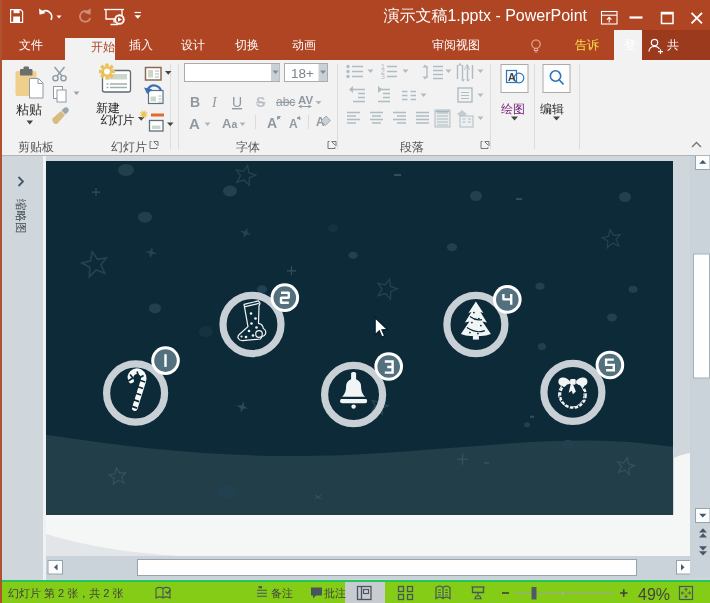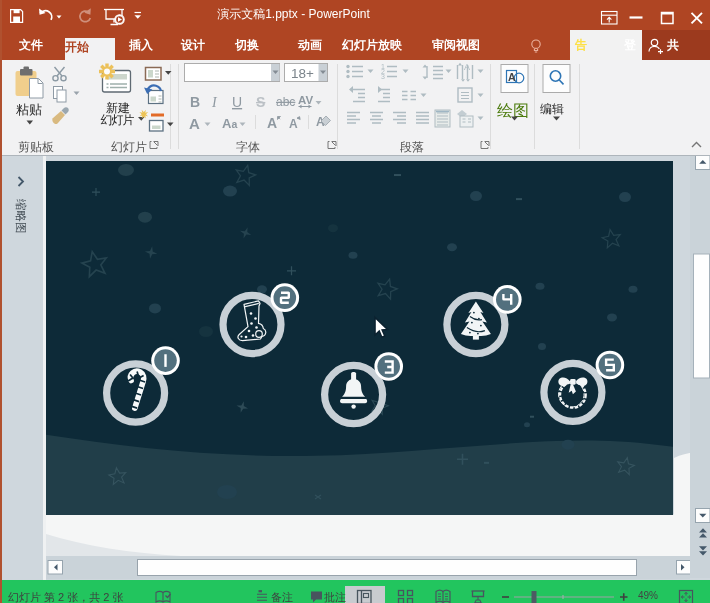--- a/index.html
+++ b/index.html
@@ -2,37 +2,37 @@
 <html><head>
 <meta charset="utf-8">
 <style>
   html,body{margin:0;padding:0;width:710px;height:603px;overflow:hidden;
     font-family:"Liberation Sans",sans-serif;-webkit-font-smoothing:antialiased;}
   *{box-sizing:border-box;}
   .abs{position:absolute;}
   #win{position:relative;width:710px;height:603px;background:#F2F2F2;}
   
   #titlebar{left:0;top:0;width:710px;height:30px;background:#AF4523;}
-  #tabrow{left:0;top:30px;width:570px;height:30px;background:#AF4523;font-weight:bold;}
+  #tabrow{left:0;top:30px;width:614px;height:30px;background:#AF4523;}
   .tab{position:absolute;top:0;height:30px;line-height:31px;color:#fff;font-size:12px;}
-  #title-text{width:587px;top:6px;text-align:center;color:#fff;font-size:12px;}
+  #title-text{width:587px;top:6px;text-align:right;color:#fff;font-size:16px;}
   
   #ribbon{left:1px;top:60px;width:709px;height:95px;background:#F2F2F3;}
   .gsep{position:absolute;top:4px;width:1px;height:85px;background:#DCDCDC;}
   .glabel{position:absolute;top:79px;font-size:12px;color:#555;width:80px;text-align:center;}
   
   #mainarea{left:1px;top:155px;width:709px;height:426px;background:#CFD7DD;}
   #leftpane{left:0;top:0;width:42px;height:426px;background:#CFD7DD;}
   #paneline{left:42px;top:0;width:3px;height:426px;background:#EFF1F2;}
   #whitewrap{left:45px;top:295px;width:649px;height:106px;}
   #slide{left:45px;top:6px;width:627px;height:354px;background:#0D2A38;}
   #vscroll{left:689px;top:0;width:20px;height:423px;background:#CAD3D9;}
   #hscrollband{left:45px;top:401px;width:644px;height:23px;background:#CAD3D9;}
   
-  #statusbar{left:0;top:580px;width:710px;height:23px;background:#22c55e;border-top:6px solid #22c55e;}
+  #statusbar{left:0;top:580px;width:710px;height:23px;background:#84cc16;border-top:2px solid #22c55e;}
   .stext{position:absolute;top:4px;font-size:11px;color:#3f3f3f;}
   #redge{left:0;top:0;width:2px;height:603px;background:#B0512F;}
 </style>
 </head>
 <body>
 <div id="win">
   <div class="abs" id="titlebar">
     <svg class="abs" style="left:0;top:0" width="710" height="30" viewBox="0 0 710 30">
 
       <g stroke="#fff" fill="none" stroke-width="1.2">
@@ -69,26 +69,25 @@
         <path d="M629.5 17.5 h13" stroke-width="2.2"></path>
         <rect x="661.5" y="12.5" width="11.5" height="11" stroke-width="1.5"></rect>
         <path d="M661.5 13.5 h11.5" stroke-width="2"></path>
         <path d="M691.5 12.8 l10.5 10.5 M702 12.8 l-10.5 10.5" stroke-width="1.9"></path>
       </g>
     </svg>
     <div class="abs" id="title-text">演示文稿1.pptx - PowerPoint</div>
   </div>
   <div class="abs" id="tabrow">
     <div class="tab" style="left:19px">文件</div>
-    <div class="tab" style="left:65px;width:50px;top:8px;height:22px;background:#F2F2F3;color:#AF4523;text-align:left;line-height:19px">开始</div>
+    <div class="tab" style="left:65px;width:50px;top:8px;height:22px;background:#F2F2F3;color:#AF4523;text-align:right;line-height:19px">开始</div>
     <div class="tab" style="left:129px">插入</div>
     <div class="tab" style="left:181px">设计</div>
     <div class="tab" style="left:235px">切换</div>
-    <div class="tab" style="left:298px">动画</div>
-    <div class="tab" style="left:342px">幻灯片放映</div>
+    <div class="tab" style="left:292px">动画</div>
     <div class="tab" style="left:432px">审阅</div>
     <div class="tab" style="left:456px">视图</div>
     <svg class="abs" style="left:529px;top:8px" width="16" height="17" viewBox="0 0 16 17">
       <g stroke="#EAB19E" fill="none" stroke-width="1.1">
         <circle cx="7" cy="6.2" r="4.2"></circle>
         <path d="M5.4 10.5 v2 h3.2 v-2 M5.8 14 h2.4"></path>
       </g>
     </svg>
     <div class="tab" style="left:575px;color:#fde047">告诉我...</div>
     <div class="tab" style="left:624px">登录</div>
@@ -107,23 +106,23 @@
     <div class="gsep" style="left:177px"></div>
     <div class="gsep" style="left:336px"></div>
     <div class="gsep" style="left:489px"></div>
     <div class="gsep" style="left:533px"></div>
     <div class="gsep" style="left:578px"></div>
     <div class="glabel" style="left:-5px">剪贴板</div>
     <div class="glabel" style="left:88px">幻灯片</div>
     <div class="glabel" style="left:207px">字体</div>
     <div class="glabel" style="left:371px">段落</div>
     <div style="position:absolute;left:9px;top:41px;width:38px;text-align:center;font-size:13px;color:#262626">粘贴</div>
-    <div style="position:absolute;left:95px;top:42px;width:44px;text-align:center;font-size:12px;color:#262626;line-height:12px">新建</div>
+    <div style="position:absolute;left:95px;top:42px;width:44px;font-size:12px;color:#262626;line-height:12px">新建</div>
     <div style="position:absolute;left:94px;top:54px;width:44px;text-align:center;font-size:12px;letter-spacing:-1px;color:#262626;line-height:12px">幻灯片</div>
-    <div style="position:absolute;left:496px;top:41px;width:32px;text-align:center;font-size:16px;color:#4d7c0f">绘图</div>
+    <div style="position:absolute;left:496px;top:41px;width:32px;text-align:center;font-size:12px;color:#701a75">绘图</div>
     <div style="position:absolute;left:539px;top:41px;width:32px;text-align:left;font-size:12px;color:#262626">编辑</div>
     <svg class="abs" style="left:0;top:0" width="709" height="95" viewBox="0 0 709 95">
 
       <g>
         <rect x="14.5" y="11" width="21" height="25" rx="2" fill="#F0CE8C"></rect>
         <rect x="19" y="9" width="12.5" height="6.5" rx="1" fill="#6E6E6E"></rect>
         <rect x="22.5" y="6.5" width="5.5" height="4" rx="1" fill="#6E6E6E"></rect>
         <path d="M28.5 18.5 h9 l4.5 4.5 V38 h-13.5 z" fill="#fff" stroke="#8E9AA5" stroke-width="1"></path>
         <path d="M37 19 v4.5 h4.5" fill="none" stroke="#8E9AA5" stroke-width="1"></path>
       </g>
@@ -504,21 +503,21 @@
         <path d="M635 8 l3.5 3.2 -3.5 3.2 z" fill="#44586A"></path>
       </svg>
     </div>
   </div>
   <div class="abs" style="left:1px;top:155px;width:709px;height:1px;background:#AEB5BB"></div>
   <div class="abs" id="statusbar">
     <div class="abs" style="left:345px;top:0;width:40px;height:22px;background:#C8CBCF"></div>
     <div class="stext" style="left:8px">幻灯片 第 2 张，共 2 张</div>
     <div class="stext" style="left:271px">备注</div>
     <div class="stext" style="left:324px">批注</div>
-    <div class="stext" style="left:638px;font-size:10px;color:#444">49%</div>
+    <div class="stext" style="left:638px;font-size:16px;color:#444">49%</div>
     <svg class="abs" style="left:0;top:0" width="710" height="22" viewBox="0 0 710 22">
 
       <g stroke="#48555E" stroke-width="1.1" fill="none">
         <path d="M156 6.5 c2.5-1.5 5-1.5 7 0 c2-1.5 4.5-1.5 7 0 v9.5 c-2.5-1.5-5-1.5-7 0 c-2-1.5-4.5-1.5-7 0 z"></path>
         <path d="M163 6.5 v9.5"></path>
         <path d="M165.5 9.5 l2 2 3-3.5" stroke-width="1.3"></path>
       </g>
 
       <g stroke="#48555E" stroke-width="1.2" fill="none">
         <path d="M257 8.2 h10 M257 11.2 h10 M257 14.2 h10" stroke-width="1.1"></path>

